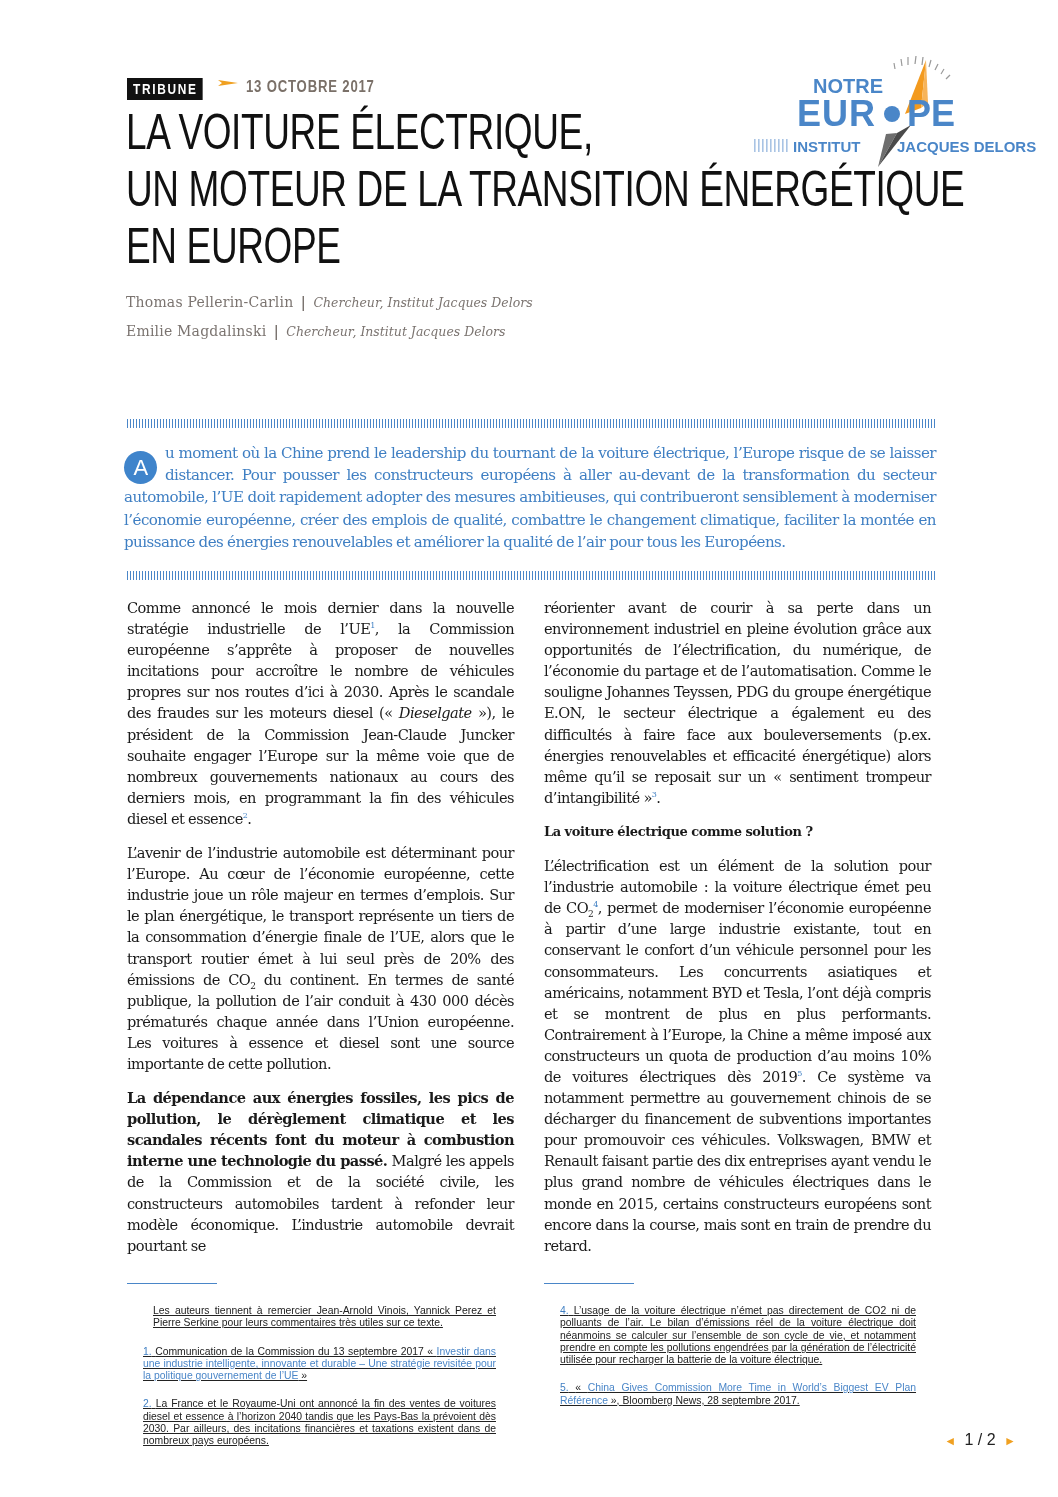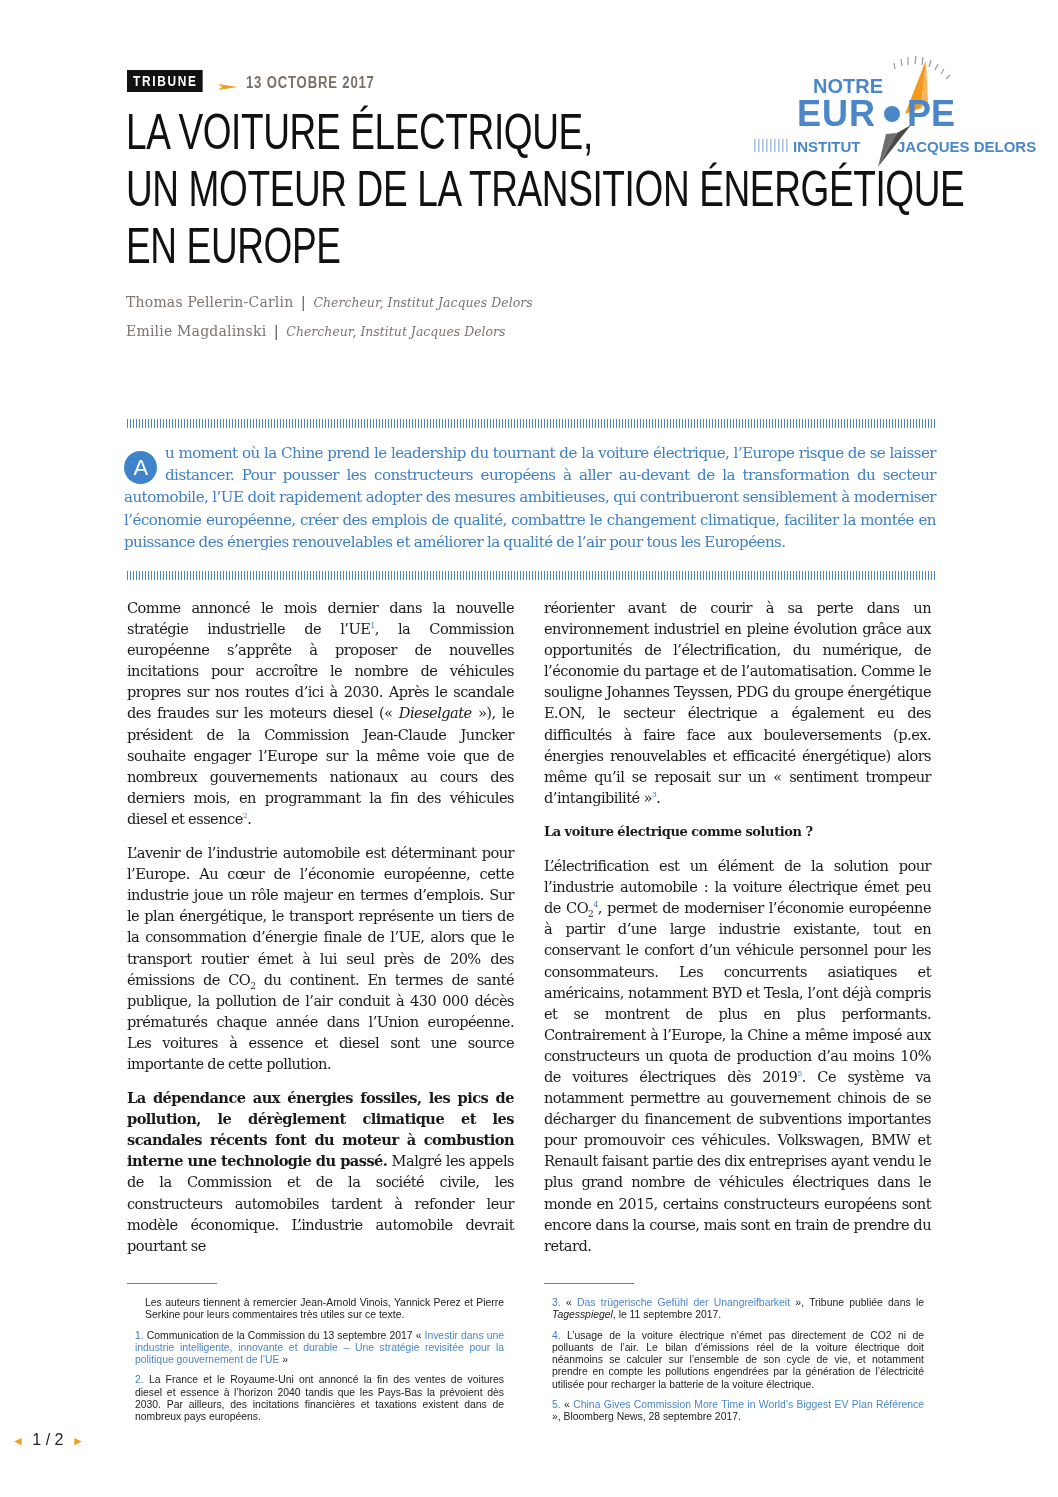--- a/index.html
+++ b/index.html
@@ -1,19 +1,19 @@
 <!DOCTYPE html>
 <html><head>
 <meta charset="utf-8">
 <style>
   html, body { margin: 0; padding: 0; background: #ffffff; }
   body { width: 1058px; height: 1497px; position: relative; overflow: hidden; color: #1a1a1a; }
 
   
-  .header-row { position: absolute; left: 127px; top: 70px; display: flex; align-items: flex-end; }
+  .header-row { position: absolute; left: 127px; top: 78px; display: flex; align-items: flex-start; }
   .tribune-badge { background: #111; color: #fff; font-family: "Liberation Sans", sans-serif; font-weight: bold; font-size: 14px; letter-spacing: 2px; padding: 3px 6px 3px 7px; transform: scaleX(0.85); transform-origin: left center; }
   .date-arrow { width: 20px; height: 10px; margin-left: 2px; margin-right: 8px; }
   .date-text { font-family: "Liberation Sans", sans-serif; font-weight: bold; font-size: 16px; color: #7a7068; letter-spacing: 1px; transform: scaleX(0.82); transform-origin: left center; }
 
   .title { position: absolute; left: 126px; top: 104px; margin: 0; font-family: "Liberation Sans", sans-serif; font-weight: normal; font-size: 50px; line-height: 57px; color: #111; transform: scaleX(0.74); transform-origin: left top; white-space: nowrap; letter-spacing: -0.5px; }
 
   .authors { position: absolute; left: 126px; top: 292px; font-family: "DejaVu Serif", serif; color: #7b7470; }
   .author-line { font-size: 14px; height: 29px; line-height: 20px; white-space: nowrap; }
   .author-name { letter-spacing: 0.2px; }
   .author-sep { font-weight: bold; color: #7b7470; margin: 0 3px; }
@@ -33,27 +33,27 @@
   .col-right { left: 544px; }
   .col p { margin: 0 0 13px 0; }
   .col h3 { margin: 4px 0 13px 0; font-size: 13px; font-weight: bold; letter-spacing: -0.4px; }
   .col .bold-lead { font-weight: bold; }
   sup.fn { color: #3f7fc3; font-size: 8px; vertical-align: super; line-height: 0; }
   sub.s { font-size: 9px; vertical-align: sub; line-height: 0; }
 
   
   .fn-rule { position: absolute; top: 1283px; width: 90px; height: 1px; background: #4a86c8; }
   .footnotes { position: absolute; top: 1289px; width: 385px; font-family: "Liberation Sans", sans-serif; font-size: 10.4px; line-height: 12.3px; color: #222; text-align: justify; }
-  .footnotes .fn-item { margin: 8px; }
+  .footnotes .fn-item { margin: 16px; text-decoration: underline; }
   .fn-num { color: #3f7fc3; }
   .fn-link { color: #4a86c8; }
   .fn-ack { padding-left: 10px; }
 
   
-  .pager { position: absolute; left: 0; width: 1020px; top: 1431px; text-align: left; font-family: "Liberation Sans", sans-serif; font-size: 16px; color: #222; padding-left: 8px; }
+  .pager { position: absolute; left: 0; width: 1020px; top: 1431px; text-align: right; font-family: "Liberation Sans", sans-serif; font-size: 16px; color: #222; }
   .pager .arr { color: #f0a020; font-size: 12px; margin: 0 4px; }
 </style>
 </head>
 <body>
 
 <div class="header-row">
   <span class="tribune-badge">TRIBUNE</span>
   <svg class="date-arrow" viewBox="0 0 20 10">
     <path d="M0 2 L20 5 L0 8 L4 5 Z" fill="#f0a020"></path>
   </svg>
@@ -143,21 +143,20 @@
 
 <div class="fn-rule" style="left:127px;"></div>
 <div class="footnotes" style="left:127px;">
   <p class="fn-item fn-ack">Les auteurs tiennent à remercier Jean-Arnold Vinois, Yannick Perez et Pierre Serkine pour leurs commentaires très utiles sur ce texte.</p>
   <p class="fn-item"><span class="fn-num">1.</span> <span>Communication de la Commission du 13 septembre 2017 « </span><span class="fn-link">Investir dans une industrie intelligente, innovante et durable – Une stratégie revisitée pour la politique gouvernement de l’UE</span><span> »</span></p>
   <p class="fn-item"><span class="fn-num">2.</span> <span>La France et le Royaume-Uni ont annoncé la fin des ventes de voitures diesel et essence à l’horizon 2040 tandis que les Pays-Bas la prévoient dès 2030. Par ailleurs, des incitations financières et taxations existent dans de nombreux pays européens.</span></p>
 </div>
 
 <div class="fn-rule" style="left:544px;"></div>
 <div class="footnotes" style="left:544px; width:388px;">
-  <p class="fn-item"><span class="fn-num">3.</span> <span>« </span><span class="fn-link">Das trügerische Gefühl der Unangreifbarkeit</span><span> », Tribune publiée dans le </span><i>Tagesspiegel</i><span>, le 11 septembre 2017.</span></p>
   <p class="fn-item"><span class="fn-num">4.</span> <span>L’usage de la voiture électrique n’émet pas directement de CO2 ni de polluants de l’air. Le bilan d’émissions réel de la voiture électrique doit néanmoins se calculer sur l’ensemble de son cycle de vie, et notamment prendre en compte les pollutions engendrées par la génération de l’électricité utilisée pour recharger la batterie de la voiture électrique.</span></p>
   <p class="fn-item"><span class="fn-num">5.</span> <span>« </span><span class="fn-link">China Gives Commission More Time in World’s Biggest EV Plan Référence</span><span> », Bloomberg News, 28 septembre 2017.</span></p>
 </div>
 
 <div class="pager">
   <span class="arr">◄</span>
   <span>1 / 2</span>
   <span class="arr">►</span>
 </div>
 

